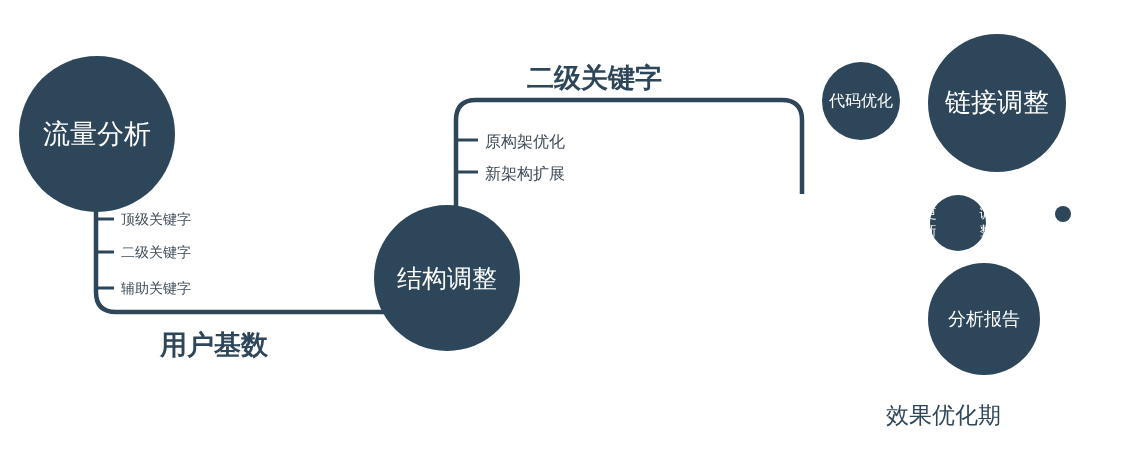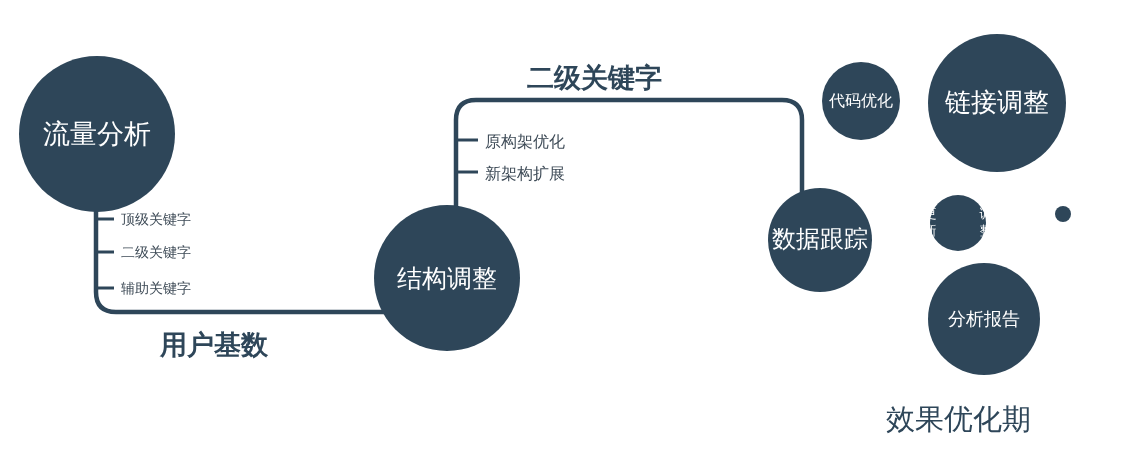--- a/index.html
+++ b/index.html
@@ -70,21 +70,21 @@
   .branch-t.b1 { top: 244px; }
   .branch-t.b2 { top: 280px; }
   .branch-s { font-size: 16px; left: 485px; }
   .branch-s.b0 { top: 132px; }
   .branch-s.b1 { top: 164px; }
   .footer-label {
     position: absolute;
     left: 886px;
     top: 400px;
     color: var(--label);
-    font-size: 29px;
+    font-size: 23px;
     white-space: nowrap;
   }
 </style>
 </head>
 <body>
 
 <div class="canvas">
 
   <svg class="wires" width="1130" height="450" viewBox="0 0 1130 450">
     <path class="connector" d="M 96 190 L 96 292 Q 96 312 116 312 L 400 312"></path>
@@ -97,24 +97,20 @@
   </svg>
 
   <div class="node node-traffic">
     <span>流量分析</span>
   </div>
 
   <div class="node node-structure">
     <span>结构调整</span>
   </div>
 
-  <div class="node node-tracking">
-    <span>数据</span>
-    <span>跟踪</span>
-  </div>
 
   <div class="node node-code">
     <span>代码</span>
     <span>优化</span>
   </div>
 
   <div class="node node-link">
     <span>链接</span>
     <span>调整</span>
   </div>

